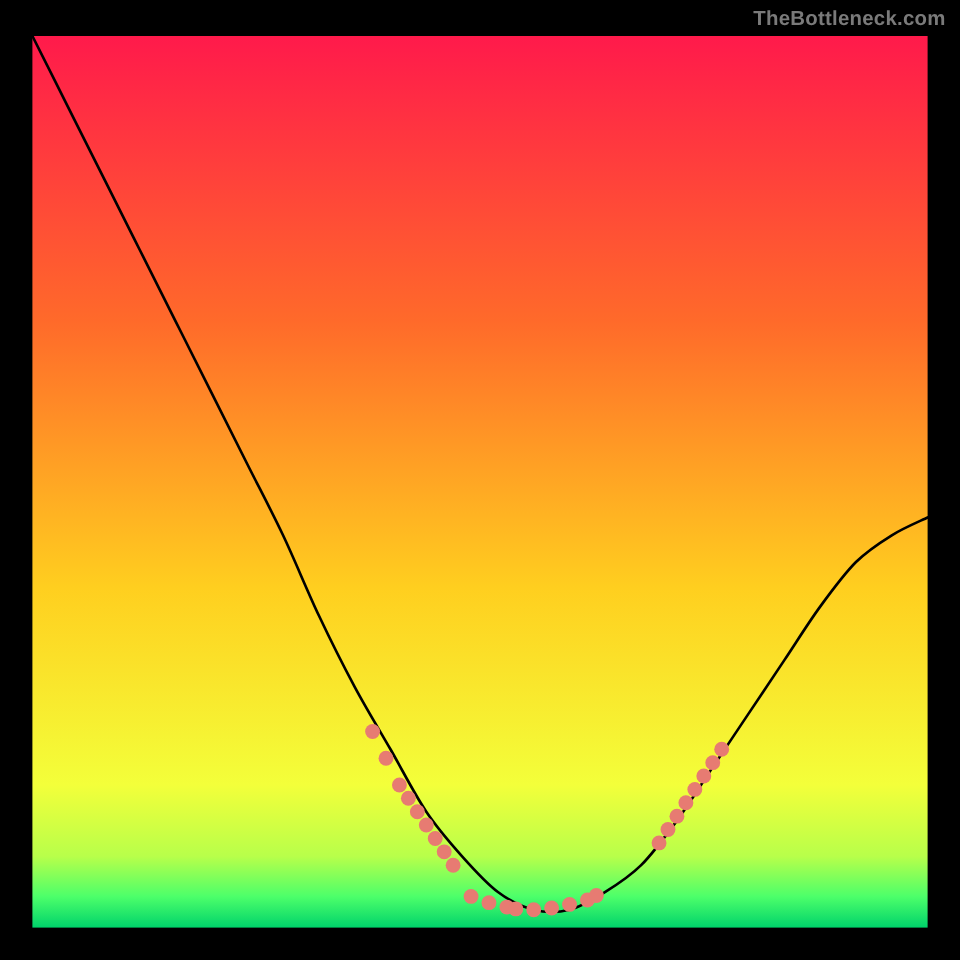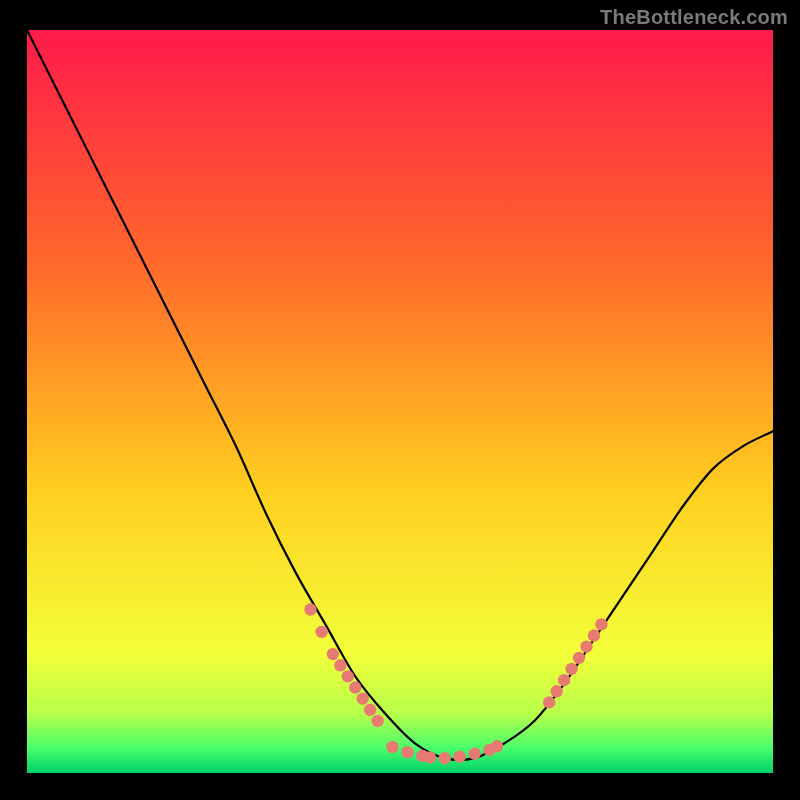--- a/index.html
+++ b/index.html
@@ -15,21 +15,21 @@
     position: relative;
     width: 800px;
     height: 800px;
     background: #000;
   }
   .watermark {
     position: absolute;
     top: 6px;
     right: 12px;
     color: #7a7a7a;
-    font-size: 20px;
+    font-size: 17px;
     font-weight: 600;
     letter-spacing: 0.2px;
     z-index: 20;
     user-select: none;
   }
   svg {
     position: absolute;
     top: 0;
     left: 0;
     display: block;

